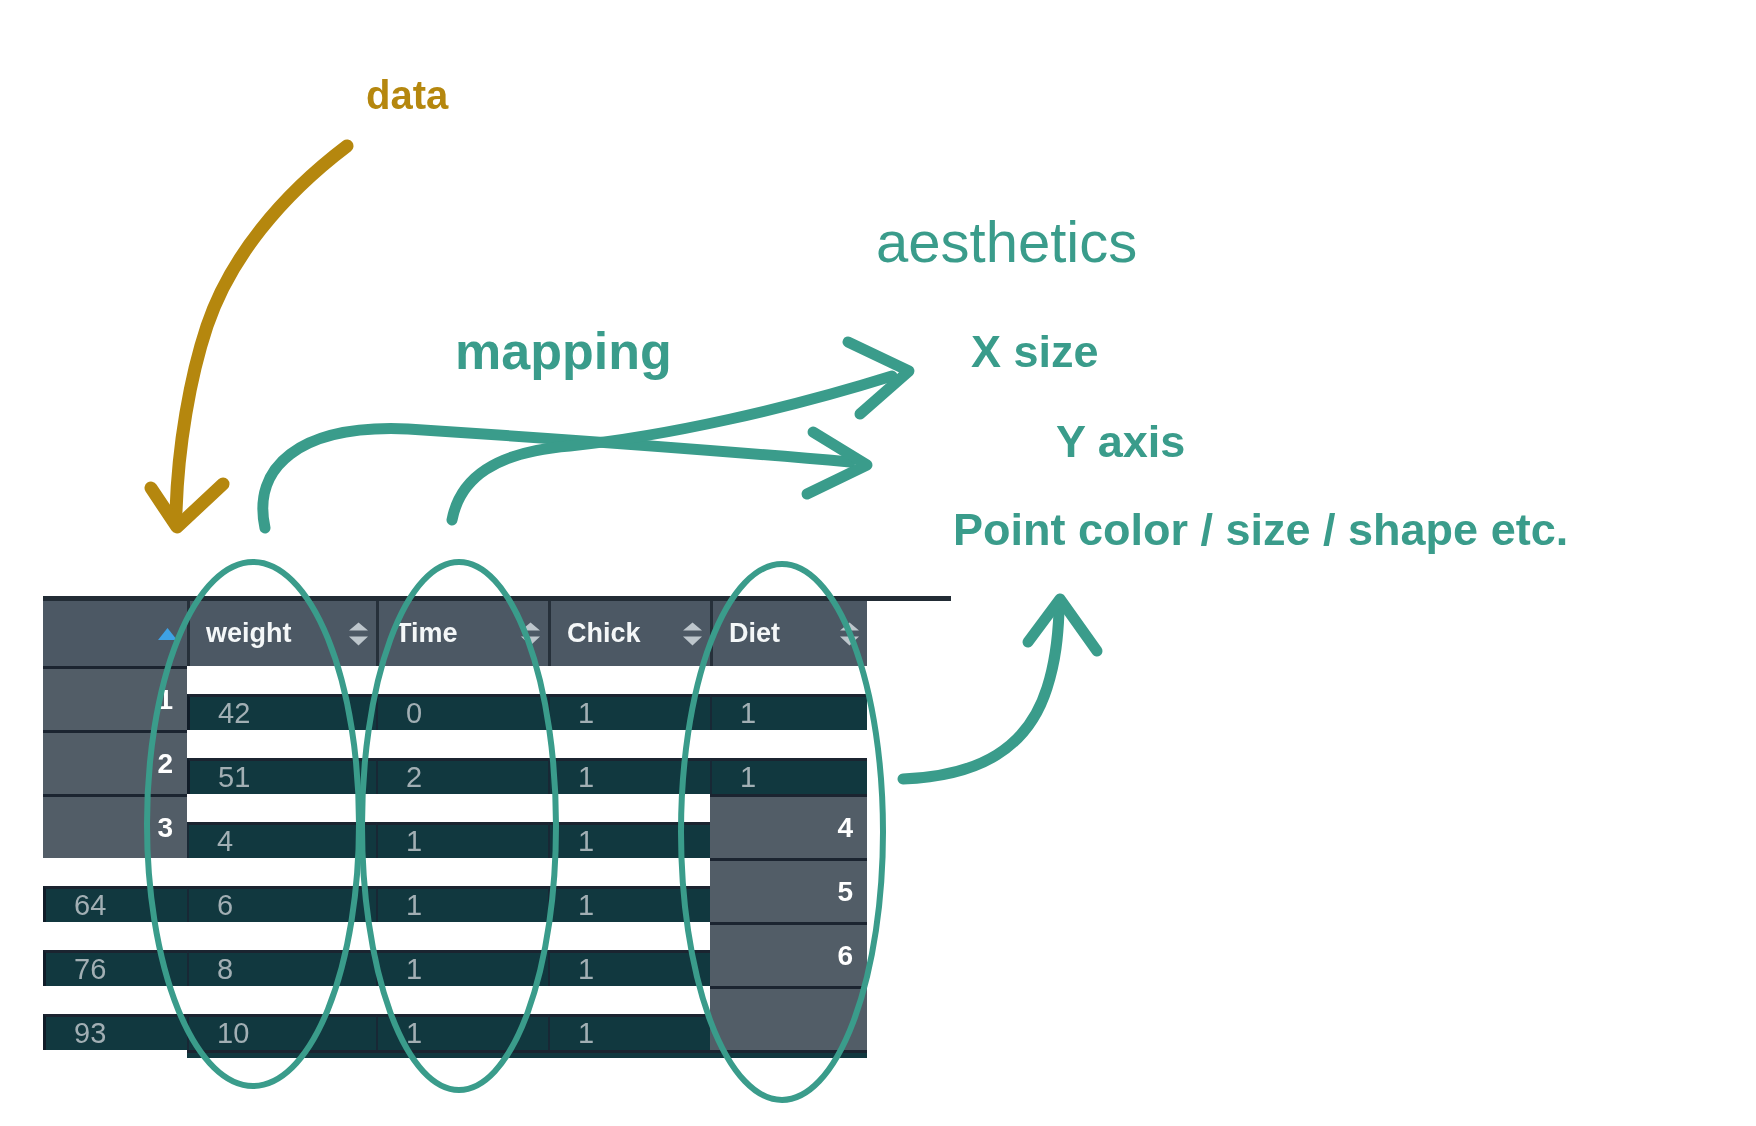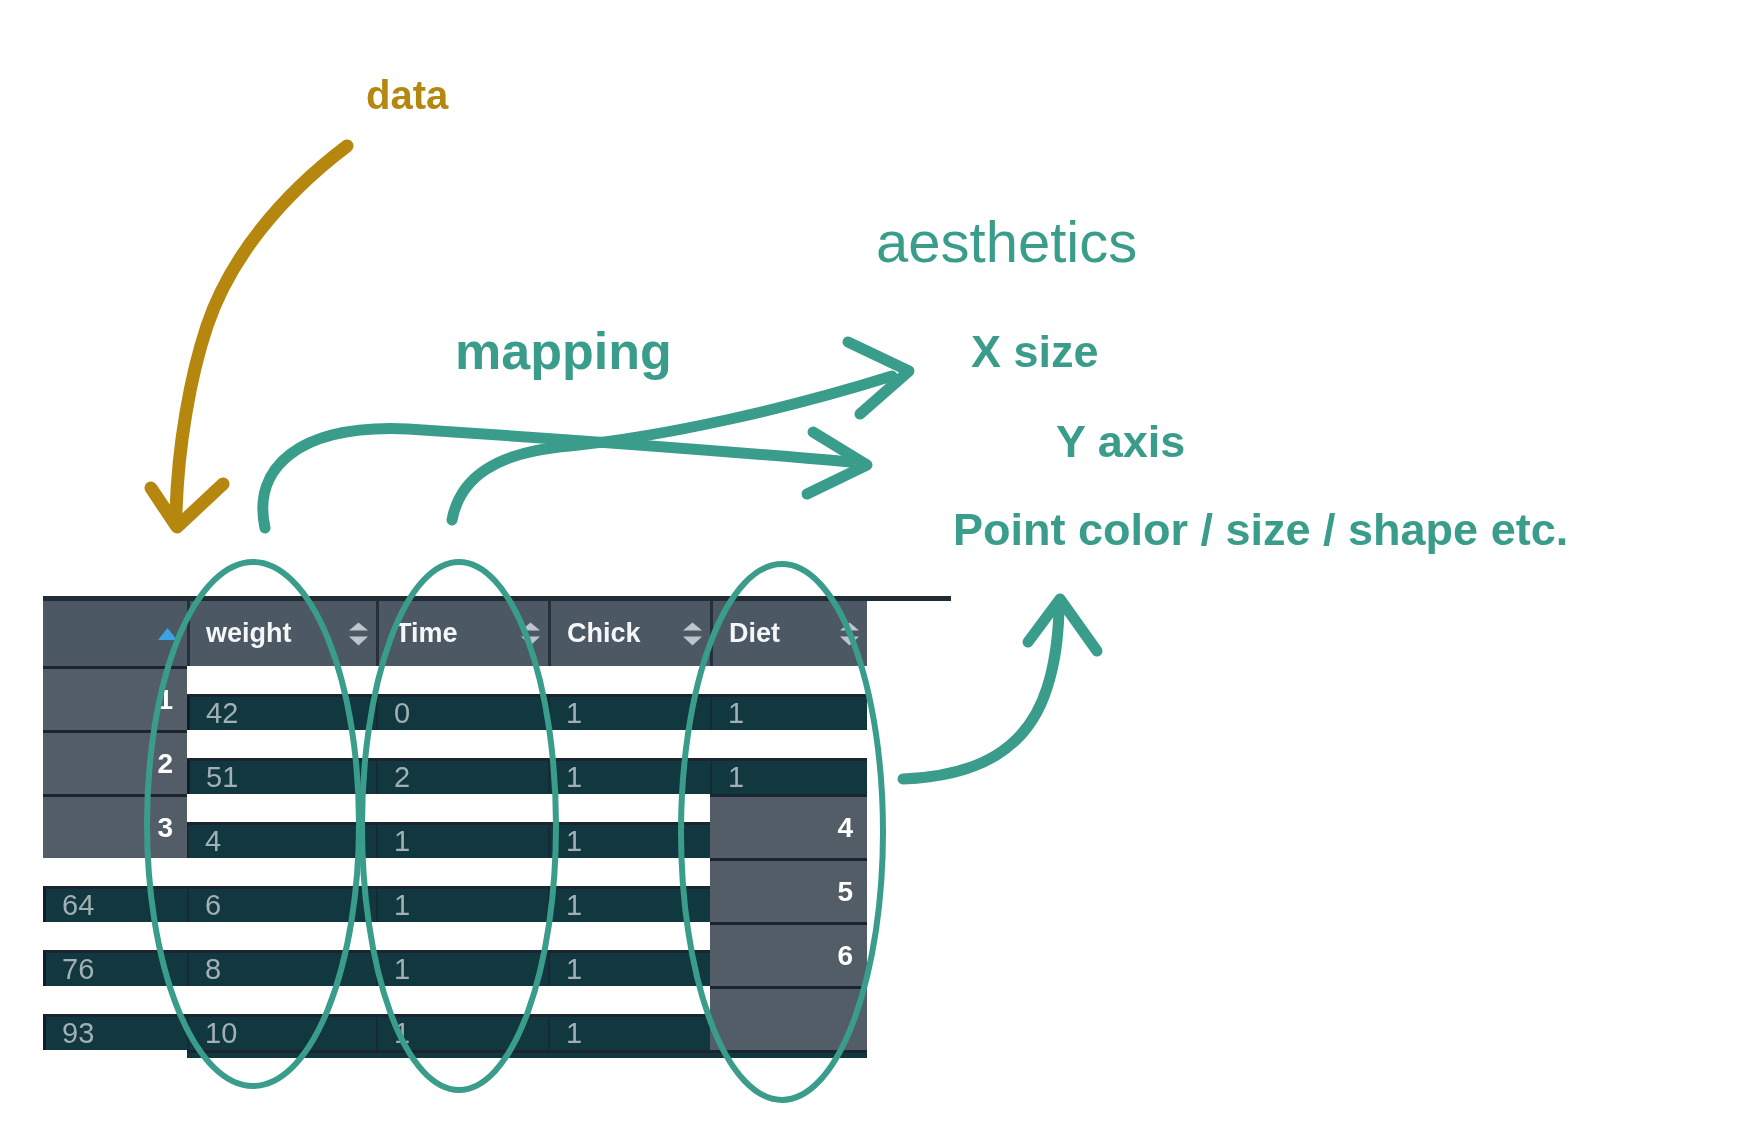--- a/index.html
+++ b/index.html
@@ -30,21 +30,21 @@
     position:relative;background:#4C5864;color:#F4F7F8;font-weight:bold;font-size:27px;
     padding-left:16px;
   }
   .th.vsep{border-left:3px solid #26303A;}
   .corner{background:#4C5864;position:relative;}
   .rownum{
     background:#525D67;color:#FFFFFF;font-weight:bold;font-size:28px;
     justify-content:flex-end;padding-right:14px;
   }
   .td{
-    background:#11383F;color:#A2AFB4;font-size:29px;padding-left:16px;margin-top:28px;
+    background:#11383F;color:#A2AFB4;font-size:29px;padding-left:28px;margin-top:28px;
   }
   .td.vsep{border-left:2px solid #182835;}
   .td.firstdata{border-left:3px solid #101C28;}
   .hsep{border-top:3px solid #1B2430;}
   .strip-left{background:#525D67;border-top:3px solid #1B2430;}
   .strip-right{background:#11383F;border-top:3px solid #1B2430;grid-column:2 / span 4;}
   .sorticon{position:absolute;right:7px;top:50%;transform:translateY(-50%);}
   .bluetri{position:absolute;right:9px;top:50%;transform:translateY(-50%);}
   
   .overlay{position:absolute;left:0;top:0;width:1756px;height:1126px;pointer-events:none;}

